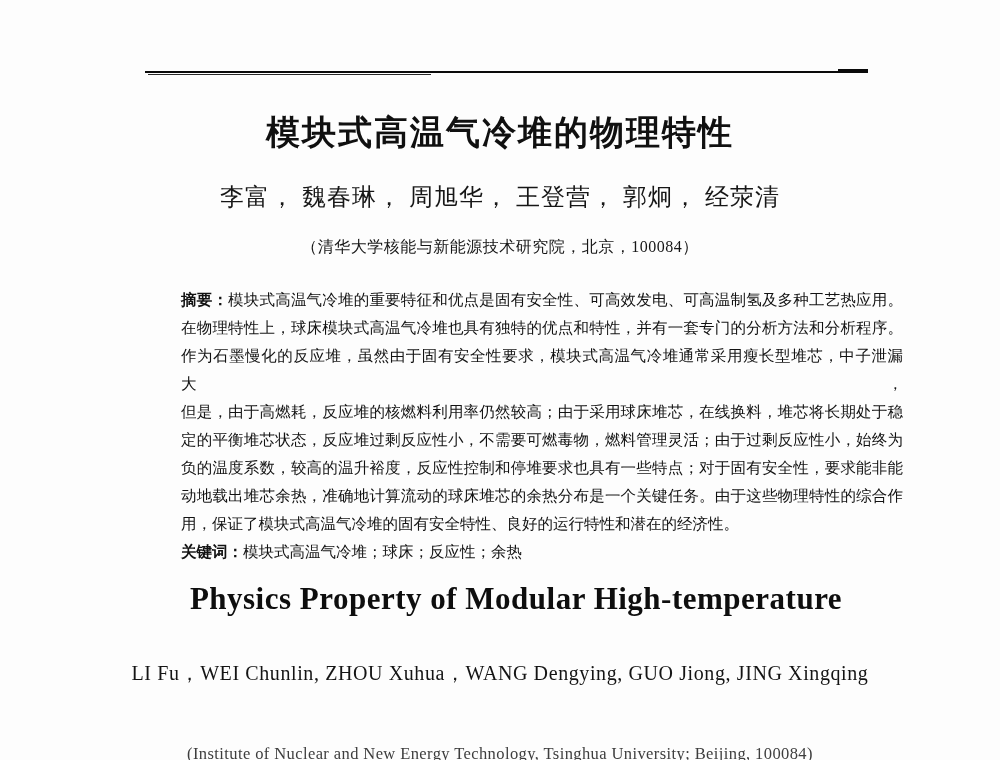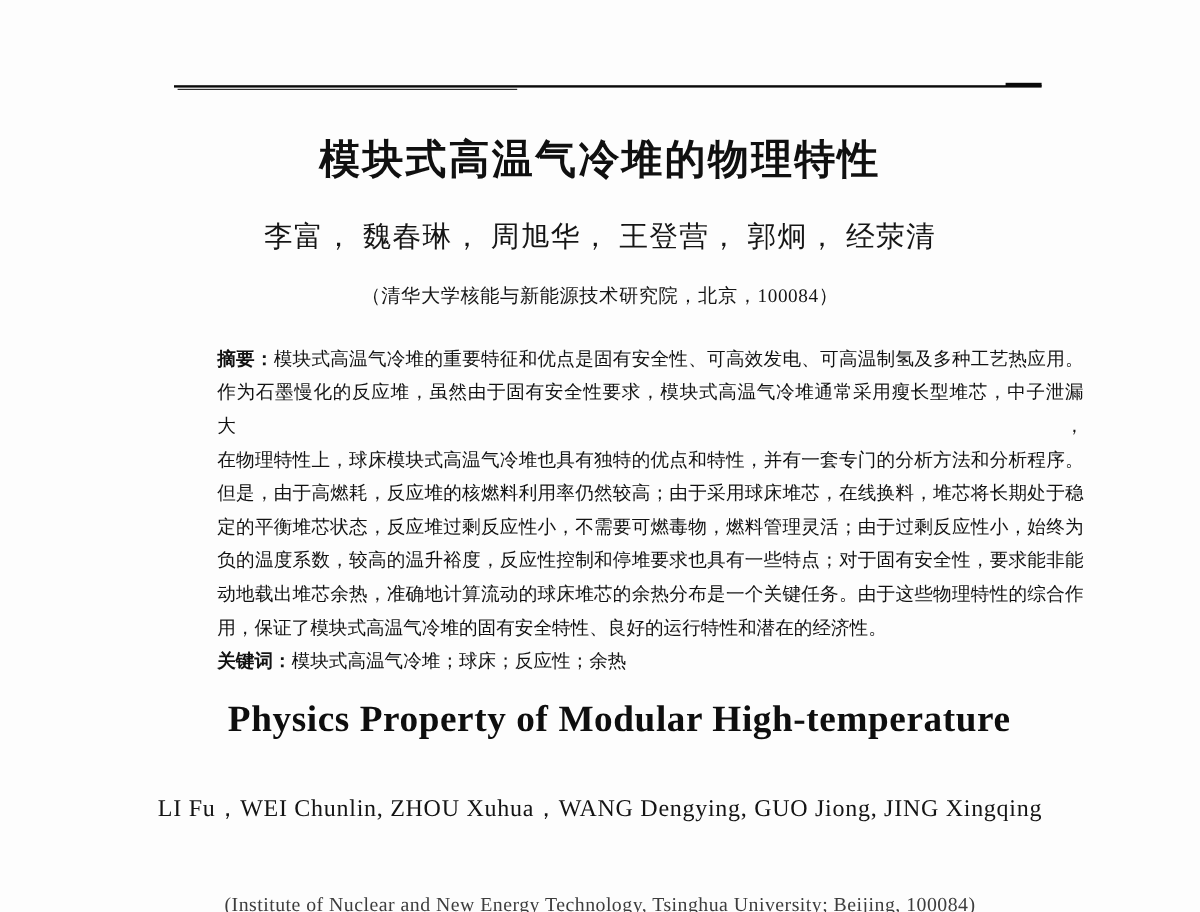--- a/index.html
+++ b/index.html
@@ -98,22 +98,22 @@
   <div class="rule-cap"></div>
 
   <h1 class="title-zh">模块式高温气冷堆的物理特性</h1>
 
   <div class="authors-zh">李富， 魏春琳， 周旭华， 王登营， 郭炯， 经荥清</div>
 
   <div class="affil-zh">（清华大学核能与新能源技术研究院，北京，100084）</div>
 
   <div class="abstract">
     <div class="line just"><span class="lbl">摘要：</span><span>模块式高温气冷堆的重要特征和优点是固有安全性、可高效发电、可高温制氢及多种工艺热应用。</span></div>
+    <div class="line just">在物理特性上，球床模块式高温气冷堆也具有独特的优点和特性，并有一套专门的分析方法和分析程序。</div>
     <div class="line just">作为石墨慢化的反应堆，虽然由于固有安全性要求，模块式高温气冷堆通常采用瘦长型堆芯，中子泄漏大，</div>
-    <div class="line just">在物理特性上，球床模块式高温气冷堆也具有独特的优点和特性，并有一套专门的分析方法和分析程序。</div>
     <div class="line just">但是，由于高燃耗，反应堆的核燃料利用率仍然较高；由于采用球床堆芯，在线换料，堆芯将长期处于稳</div>
     <div class="line just">定的平衡堆芯状态，反应堆过剩反应性小，不需要可燃毒物，燃料管理灵活；由于过剩反应性小，始终为</div>
     <div class="line just">负的温度系数，较高的温升裕度，反应性控制和停堆要求也具有一些特点；对于固有安全性，要求能非能</div>
     <div class="line just">动地载出堆芯余热，准确地计算流动的球床堆芯的余热分布是一个关键任务。由于这些物理特性的综合作</div>
     <div class="line">用，保证了模块式高温气冷堆的固有安全特性、良好的运行特性和潜在的经济性。</div>
     <div class="line"><span class="lbl">关键词：</span><span>模块式高温气冷堆；球床；反应性；余热</span></div>
   </div>
 
   <div class="title-en l1">Physics Property of Modular High-temperature</div>
 

